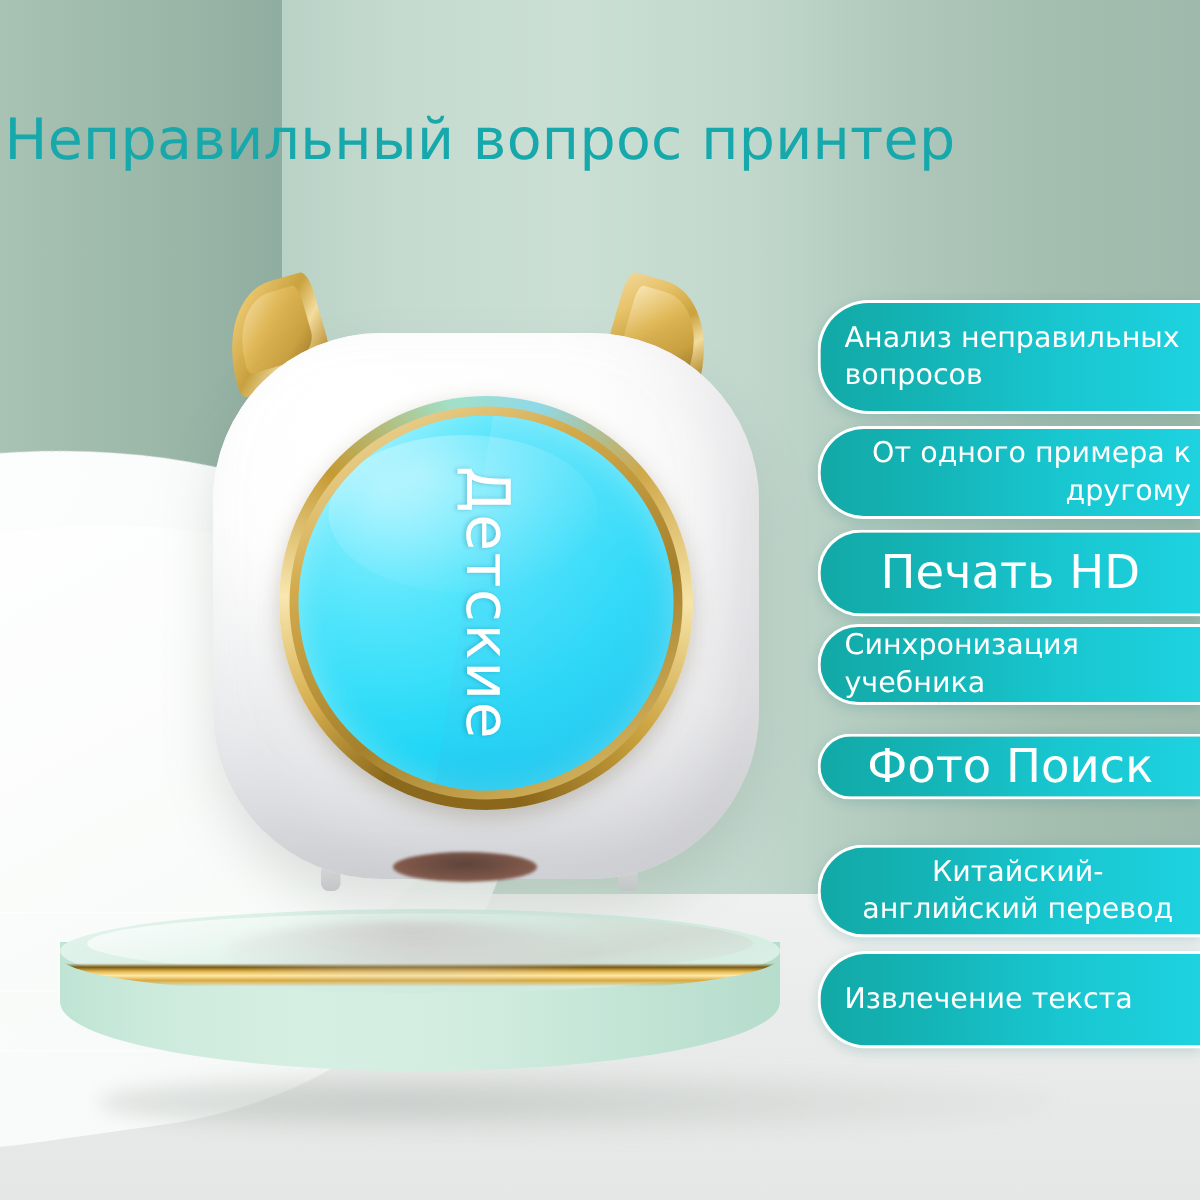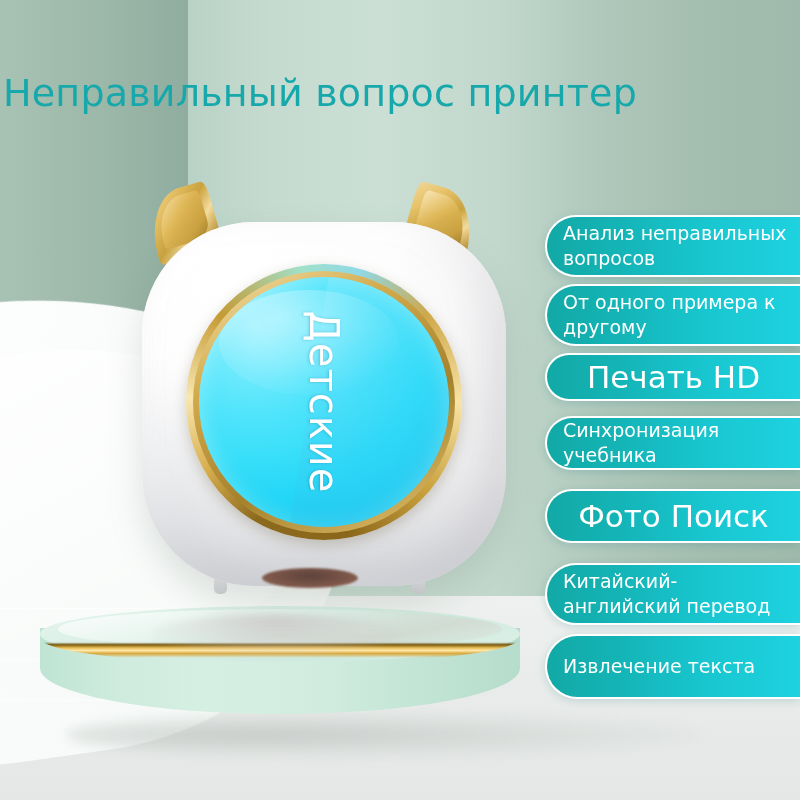--- a/index.html
+++ b/index.html
@@ -306,26 +306,26 @@
     box-shadow: 0 2px 8px rgba(10,110,120,.18);
   }
   .badge.small { font-size: 19px; line-height: 25px; font-weight: 400; }
   .badge.big {
     font-size: 31px;
     line-height: 38px;
     font-weight: 400;
     justify-content: center;
     padding-left: 6px;
   }
-  .badge.b0 { top: 215px; height: 62px; }
-  .badge.b1 { top: 284px; height: 62px; }
-  .badge.b2 { top: 353px; height: 48px; }
+  .badge.b0 { top: 200px; height: 76px; }
+  .badge.b1 { top: 284px; height: 62px; text-align: right; }
+  .badge.b2 { top: 353px; height: 58px; }
   .badge.b3 { top: 416px; height: 54px; }
-  .badge.b4 { top: 489px; height: 54px; }
-  .badge.b5 { top: 563px; height: 62px; }
+  .badge.b4 { top: 489px; height: 44px; }
+  .badge.b5 { top: 563px; height: 62px; text-align: center; }
   .badge.b6 { top: 634px; height: 65px; }
 </style>
 </head>
 <body>
 
 <div id="stage">
 
   <div class="bg-base"></div>
   <div class="bg-wall"></div>
   <div class="bg-column"></div>

